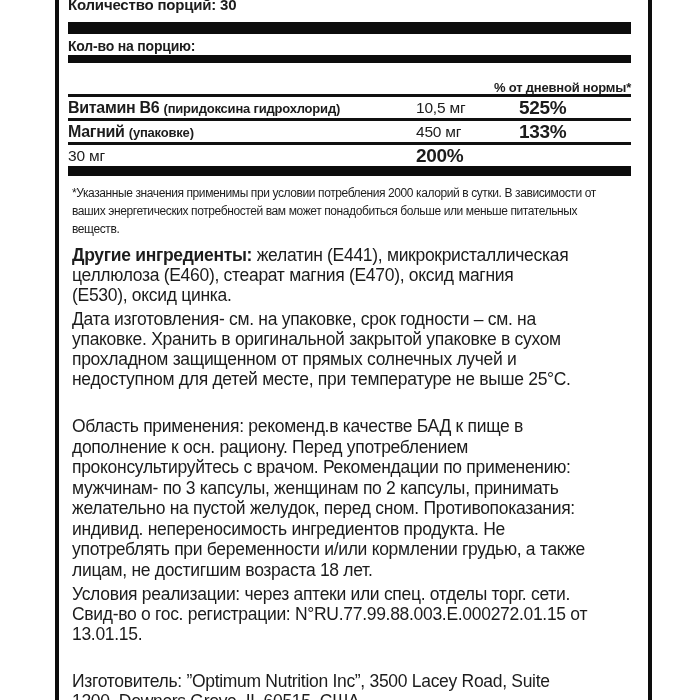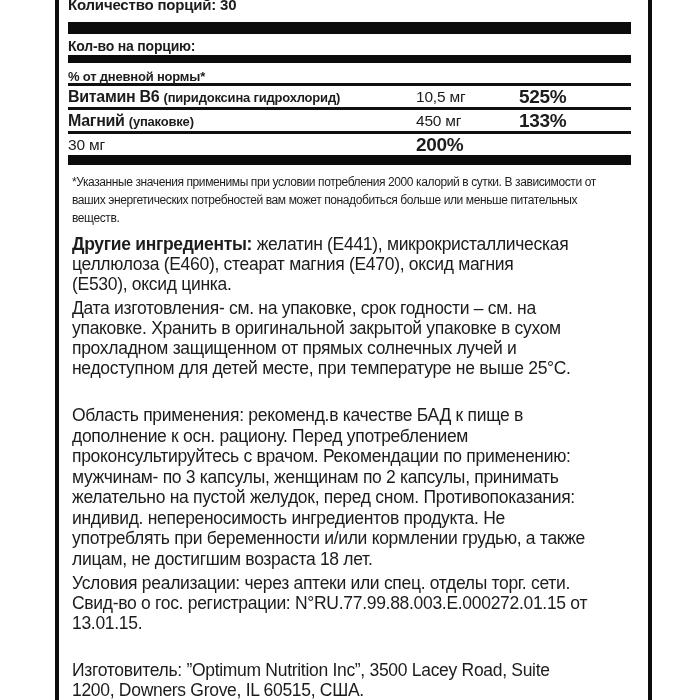--- a/index.html
+++ b/index.html
@@ -41,24 +41,25 @@
   .bar-med    { height: 8px;  margin-top: 2px; }
   .bar-bottom { height: 10px; }
   .amount-header {
     margin-top: 5px;
     font-size: 14px;
     line-height: 14px;
     font-weight: 700;
     letter-spacing: -0.2px;
   }
   .dv-header {
-    padding-top: 7px;
+    padding-top: 18px;
     font-size: 13px;
     line-height: 13px;
     font-weight: 700;
+    text-align: right;
     letter-spacing: -0.2px;
   }
   .nrow {
     display: grid;
     grid-template-columns: 348px 1fr 112px;
     align-items: center;
     border-top: 3px solid #101010;
     height: 21px;
     white-space: nowrap;
   }

